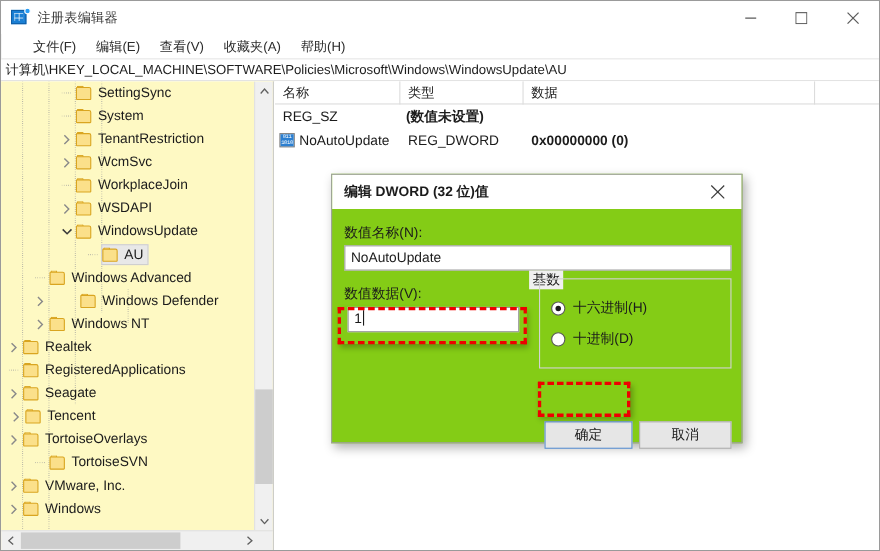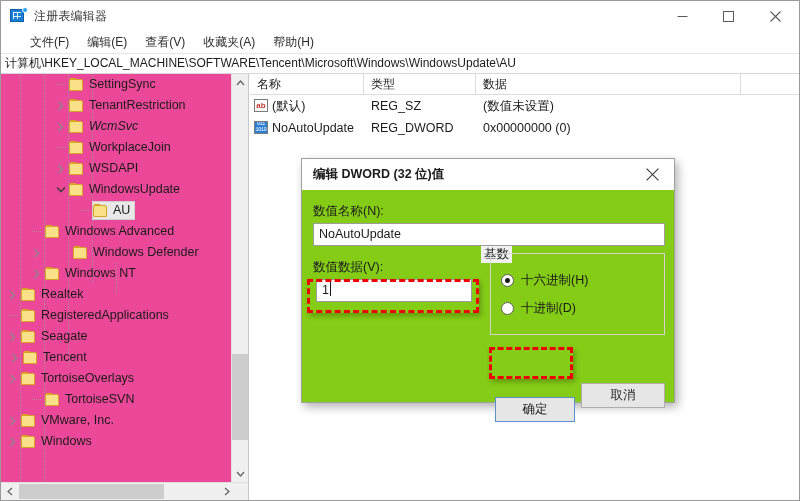--- a/index.html
+++ b/index.html
@@ -96,21 +96,21 @@
   .main {
     position: absolute; left: 0; top: 73px;
     width: 798px; height: 426px;
     background: #ffffff;
   }
 
   
   .tree-panel {
     position: absolute; left: 0; top: 0;
     width: 248px; height: 426px;
-    background: #ec4899;
+    background: #fef9c3;
     border-right: 1px solid #c8c8c8;
     overflow: hidden;
   }
   .tree-view {
     position: absolute; left: 0; top: 0;
     width: 231px; height: 408px;
     overflow: hidden;
   }
   .tree-row {
     position: relative;
@@ -237,21 +237,21 @@
   .list-row {
     height: 22px; display: flex; align-items: center;
   }
   .cell {
     font-size: 12.5px; color: #1b1b1b;
     white-space: nowrap; overflow: hidden;
     display: flex; align-items: center;
   }
   .cell-name { width: 114px; padding-left: 3px; }
   .cell-type { width: 112px; padding-left: 7px; }
-  .cell-data { width: 265px; padding-left: 7px; }
+  .cell-data { width: 265px; padding-left: 7px; font-weight: bold; }
 
   .ic { width: 16px; height: 14px; flex: 0 0 auto; margin-right: 3px; position: relative; }
   .ic-string .fr {
     position: absolute; left: 1px; top: 0;
     width: 14px; height: 13px;
     background: #ffffff; border: 1px solid #7a7a7a;
   }
   .ic-string .tx {
     position: absolute; left: 0; top: 0;
     width: 16px; height: 13px;
@@ -362,21 +362,21 @@
   }
 
   .btn {
     position: absolute;
     height: 25px;
     background: #e6e6e6;
     border: 1px solid #adadad;
     font-size: 12.5px; color: #1b1b1b;
     display: flex; align-items: center; justify-content: center;
   }
-  .btn-ok { left: 193px; top: 207px; width: 80px; }
+  .btn-ok { left: 193px; top: 193px; width: 80px; }
   .btn-cancel { left: 279px; top: 193px; width: 84px; }
   .btn-ok.focused { border: 1px solid #5a8fd0; }
 
   
   .annot {
     position: absolute;
     border: 3px dashed #ee0000;
     pointer-events: none;
     box-shadow: 2px 3px 5px rgba(0,0,0,.25);
   }
@@ -416,21 +416,21 @@
 
   <div class="menubar">
     <div class="menu-item">文件(F)</div>
     <div class="menu-item">编辑(E)</div>
     <div class="menu-item">查看(V)</div>
     <div class="menu-item">收藏夹(A)</div>
     <div class="menu-item">帮助(H)</div>
   </div>
 
   <div class="addressbar">
-    <div class="address-text">计算机\HKEY_LOCAL_MACHINE\SOFTWARE\Tencent\Microsoft\Windows\WindowsUpdate\AU</div>
+    <div class="address-text">计算机\HKEY_LOCAL_MACHINE\SOFTWARE\Policies\Microsoft\Windows\WindowsUpdate\AU</div>
   </div>
 
   <div class="main">
 
     <div class="tree-panel">
       <div class="tree-view" id="tree-view">
 
         <div class="guide" style="left:19px;"></div>
         <div class="guide" style="left:43px;"></div>
         <div class="guide" style="left:67px;top:0;height:294px;"></div>
@@ -443,33 +443,45 @@
             <span class="label-wrap">
               <span class="folder">
                 <span class="tab"></span>
                 <span class="body"></span>
               </span>
               <span class="label">SettingSync</span>
             </span>
           </div>
           <div class="tree-row" style="padding-left: 52px;">
             <span class="chev">
+              <span style="display:block;width:9px;height:1px;background-image:linear-gradient(to right,#9a9a9a 1px,transparent 1px);background-size:2px 1px;opacity:.75"></span>
+            </span>
+            <span class="label-wrap">
+              <span class="folder">
+                <span class="tab"></span>
+                <span class="body"></span>
+              </span>
+              <span class="label">System</span>
+            </span>
+          </div>
+          <div class="tree-row" style="padding-left: 52px;">
+            <span class="chev">
               <svg width="7" height="10" viewBox="0 0 7 10">
                 <polyline points="1.5,1 5.5,5 1.5,9" fill="none" stroke="#8a8a8a" stroke-width="1.3"></polyline>
               </svg>
             </span>
             <span class="label-wrap">
               <span class="folder">
                 <span class="tab"></span>
                 <span class="body"></span>
               </span>
               <span class="label">TenantRestriction</span>
             </span>
           </div>
-          <div class="tree-row" style="padding-left: 52px; font-style: italic;">
+          <div class="tree-row" style="padding-left: 52px;">
             <span class="chev">
               <svg width="7" height="10" viewBox="0 0 7 10">
                 <polyline points="1.5,1 5.5,5 1.5,9" fill="none" stroke="#8a8a8a" stroke-width="1.3"></polyline>
               </svg>
             </span>
             <span class="label-wrap">
               <span class="folder">
                 <span class="tab"></span>
                 <span class="body"></span>
               </span>
@@ -709,27 +721,20 @@
 
     <div class="list-panel">
       <div class="list-header">
         <div class="col-head col-name">名称</div>
         <div class="col-head col-type">类型</div>
         <div class="col-head col-data">数据</div>
         <div class="col-head col-pad"></div>
       </div>
       <div class="list-body" id="list-body">
           <div class="list-row">
-            <div class="cell cell-name">
-              <span class="ic ic-string">
-                <span class="fr"></span>
-                <span class="tx">ab</span>
-              </span>
-              <span>(默认)</span>
-            </div>
             <div class="cell cell-type">REG_SZ</div>
             <div class="cell cell-data">(数值未设置)</div>
           </div>
           <div class="list-row">
             <div class="cell cell-name">
               <span class="ic ic-bin">
                 <span class="fr"></span>
                 <span class="bits">011<br>1010</span>
               </span>
               <span>NoAutoUpdate</span>

